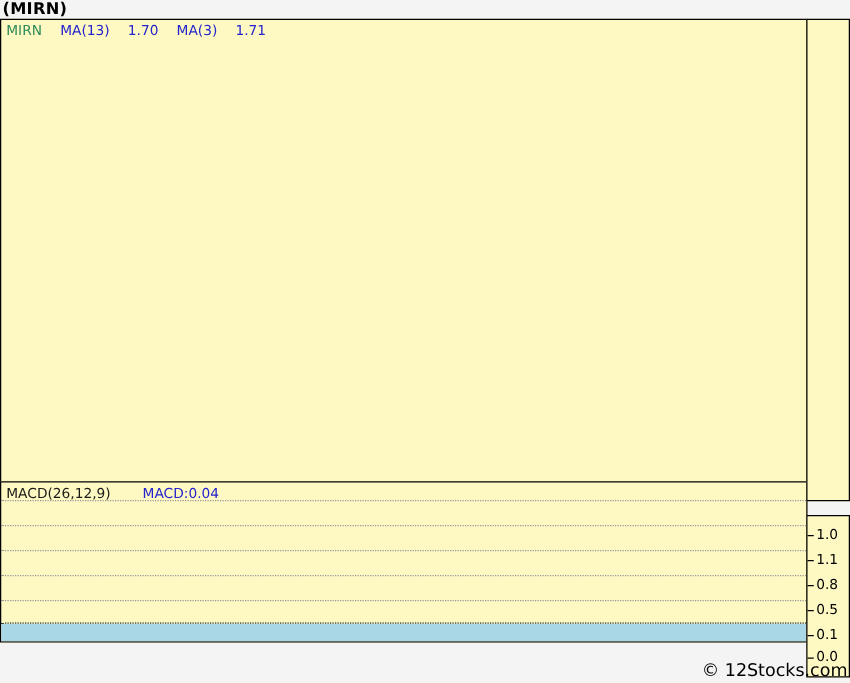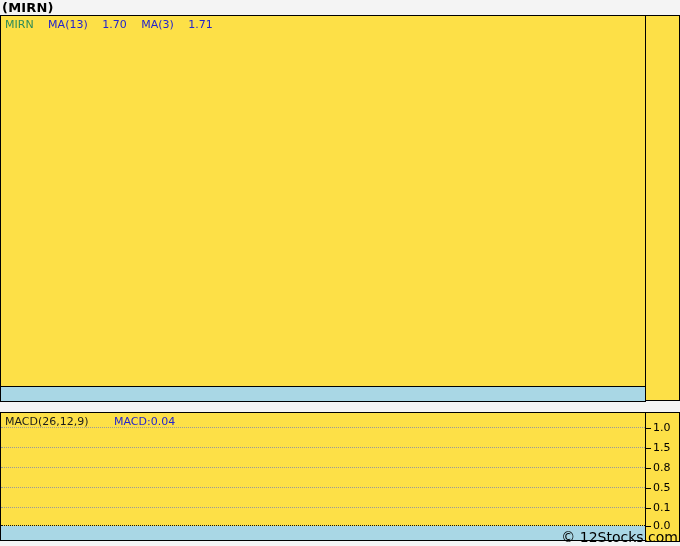--- a/index.html
+++ b/index.html
@@ -17,26 +17,26 @@
     left: 2px;
     top: 0;
     height: 15px;
     line-height: 15px;
     font-size: 13px;
     font-weight: bold;
     letter-spacing: 0.2px;
   }
   .panel {
     position: absolute;
-    background: #fde047;
+    background: #fef9c3;
     border: 1px solid #000;
     box-sizing: border-box;
   }
   #pricePanel { left: 0; top: 15px; width: 646px; height: 372px; }
-  #macdPanel  { left: 0; top: 412px; width: 646px; height: 129px; }
+  #macdPanel  { left: 0; top: 385px; width: 646px; height: 129px; }
   #priceAxis  { left: 645px; top: 15px;  width: 35px; height: 386px; }
   #macdAxis   { left: 645px; top: 412px; width: 35px; height: 130px; }
   .band {
     position: absolute;
     background: #a9d7e5;
     box-sizing: border-box;
   }
   #priceBand {
     left: 0; top: 386px; width: 646px; height: 16px;
     border: 1px solid #000;
@@ -120,21 +120,21 @@
         <div class="gridline" style="top: 74px;"></div>
         <div class="gridline" style="top: 94px;"></div>
         <div class="gridline zeroline" style="top: 112px;"></div>
       </div>
     <div class="band" id="macdBand"></div>
   </div>
 
   <div class="panel" id="priceAxis"></div>
   <div class="panel" id="macdAxis">
       <div class="tick" style="top: 8px;"><span class="tickmark"></span><span class="lbl">1.0</span></div>
-      <div class="tick" style="top: 28px;"><span class="tickmark"></span><span class="lbl">1.5</span></div>
+      <div class="tick" style="top: 28px;"><span class="tickmark"></span><span class="lbl">1.1</span></div>
       <div class="tick" style="top: 48px;"><span class="tickmark"></span><span class="lbl">0.8</span></div>
       <div class="tick" style="top: 68px;"><span class="tickmark"></span><span class="lbl">0.5</span></div>
       <div class="tick" style="top: 88px;"><span class="tickmark"></span><span class="lbl">0.1</span></div>
       <div class="tick" style="top: 106px;"><span class="tickmark"></span><span class="lbl">0.0</span></div>
     </div>
 
   <div class="footer">
     <span class="credit">© 12Stocks.com</span>
   </div>
 

